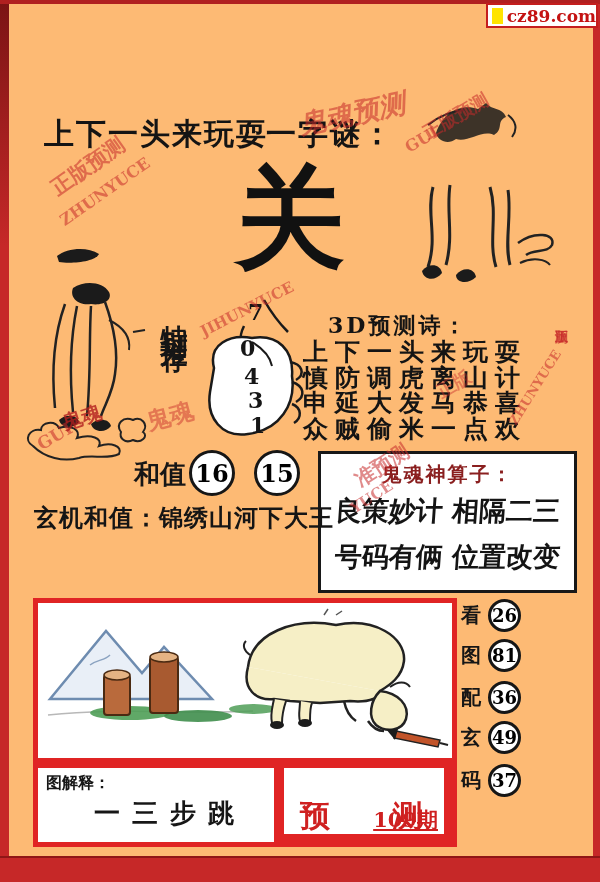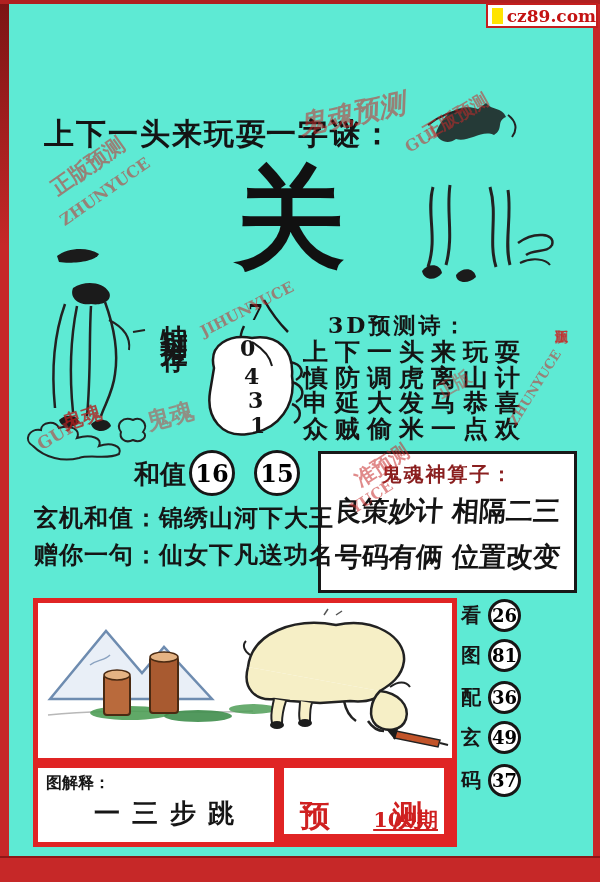--- a/index.html
+++ b/index.html
@@ -1,16 +1,16 @@
 <!DOCTYPE html>
 <html><head>
 <meta charset="utf-8">
 <style>
   html,body{margin:0;padding:0;background:#e9e9e9;font-family:"DejaVu Sans",sans-serif;}
-  .page{position:relative;width:600px;height:882px;margin:0 auto;background:#5eead4;overflow:hidden;}
+  .page{position:relative;width:600px;height:882px;margin:0 auto;background:#fdba74;overflow:hidden;}
   .abs{position:absolute;}
   .serif{font-family:"DejaVu Serif","Liberation Serif",serif;}
 
   
   .frame-left{left:0;top:0;width:9px;height:882px;background:linear-gradient(#7a1414,#c62828 28%);}
   .frame-right{right:0;top:0;width:7px;height:882px;background:#c62828;}
   .frame-top{left:0;top:0;width:600px;height:4px;background:#b02020;}
   .frame-bottom{left:0;top:856px;width:600px;height:26px;background:#c62828;border-top:2px solid #8f1616;}
 
   
@@ -170,21 +170,20 @@
     <div class="poem-line">众贼偷米一点欢</div>
   </div>
 
   <div class="abs ghost-box">
     <div class="ghost-title">鬼魂神算子：</div>
     <div class="ghost-line">良策妙计 相隔二三</div>
     <div class="ghost-line">号码有俩 位置改变</div>
   </div>
 
   <div class="abs mystic1">玄机和值：锦绣山河下大王</div>
-  <div class="abs mystic2">赠你一句：仙女下凡送功名</div>
 
   <div class="abs picture-box">
     <svg width="412" height="153" viewBox="0 0 412 153">
       <path d="M12,96 L68,28 L104,70 L126,44 L174,96 Z" fill="#e9eff7" stroke="#6e8cb0" stroke-width="2.5"></path>
       <path d="M52,62 C60,56 66,58 72,52" fill="none" stroke="#8aa2c0" stroke-width="1.5"></path>
       <path d="M10,112 C80,104 150,112 215,108" fill="none" stroke="#b8b8b8" stroke-width="1.5"></path>
       <ellipse cx="92" cy="110" rx="40" ry="7" fill="#4f9e57" opacity="0.9"></ellipse>
       <ellipse cx="160" cy="113" rx="34" ry="6" fill="#3f8e4c" opacity="0.9"></ellipse>
       <ellipse cx="215" cy="106" rx="24" ry="5" fill="#4f9e57" opacity="0.85"></ellipse>
       <rect x="66" y="72" width="26" height="40" rx="3" fill="#b96a3c" stroke="#4a2a12" stroke-width="2"></rect>

